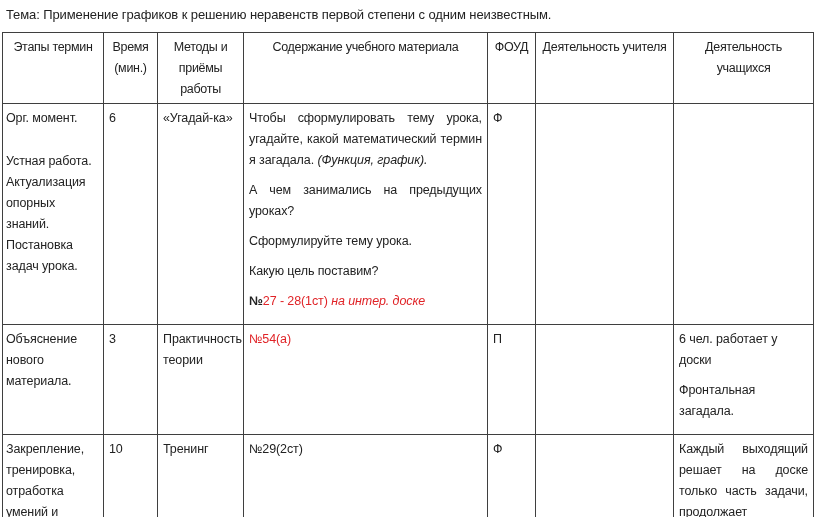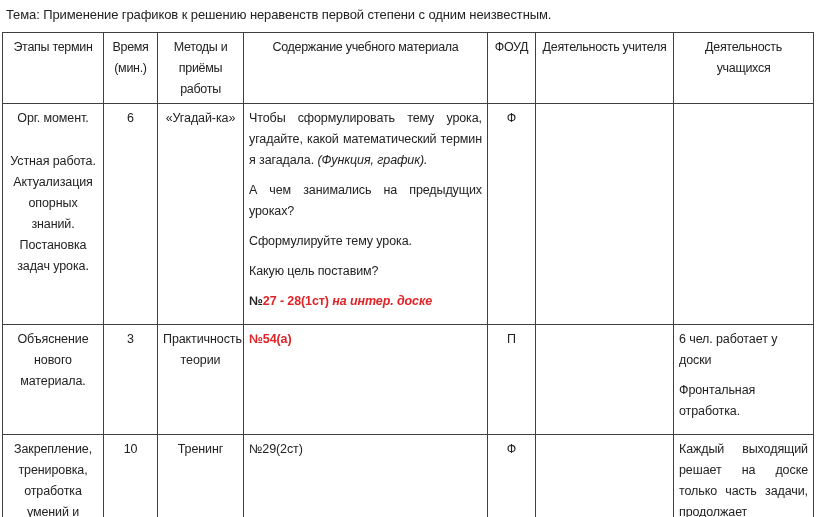--- a/index.html
+++ b/index.html
@@ -14,39 +14,39 @@
     color:var(--text);
     font-family:"Liberation Sans", sans-serif;
     font-size:12.5px;letter-spacing:-0.1px;
     position:relative;
   }
   .doc-line{margin:0;font-size:13px;line-height:16px;}
   .line-theme{padding:7px 0 0 6px;}
   .line-goal{padding:11px 0 0 6px;}
   .it{font-style:italic;}
   .bold{font-weight:700;}
-  .red{color:var(--red);font-weight:700;}
+  .red{color:var(--red);font-weight:400;}
   table.plan{
     border-collapse:collapse;table-layout:fixed;
     width:811px;margin:9px 0 0 2px;
   }
   .plan th,.plan td{
     border:1px solid var(--border);
     vertical-align:top;
     padding:4px 5px 3px 5px;
     font-weight:400;
     line-height:21px;
     overflow:hidden;
   }
   .plan th{text-align:center;letter-spacing:-0.3px;}
   tr.rhead{height:62px;}
   tr.row1{height:179px;}
   tr.row2{height:63px;padding-left:24px;}
   tr.row3{height:98px;}
-  .c-center{text-align:center;border-radius:22px;}
+  .c-center{text-align:left;border-radius:22px;}
   .c-justify{text-align:justify;}
   td.c-stage{padding-left:3px;padding-right:3px;}
   .plan p{margin:0 0 9px 0;}
   .plan p.blank-gap{margin-bottom:22px;}
 </style>
 </head>
 <body>
 
 <div class="page">
 
@@ -117,21 +117,21 @@
           <p class="red">№54(а)</p>
         </td>
         <td class="c-center">
           <p>П</p>
         </td>
         <td>
           <p></p>
         </td>
         <td>
           <p>6 чел. работает у доски</p>
-          <p>Фронтальная отработка.</p>
+          <p>Фронтальная загадала.</p>
         </td>
       </tr>
 
       <tr class="row3">
         <td class="c-center c-stage">
           <p>Закрепление, тренировка, отработка умений и навыков.</p>
         </td>
         <td class="c-center">
           <p>10</p>
         </td>

